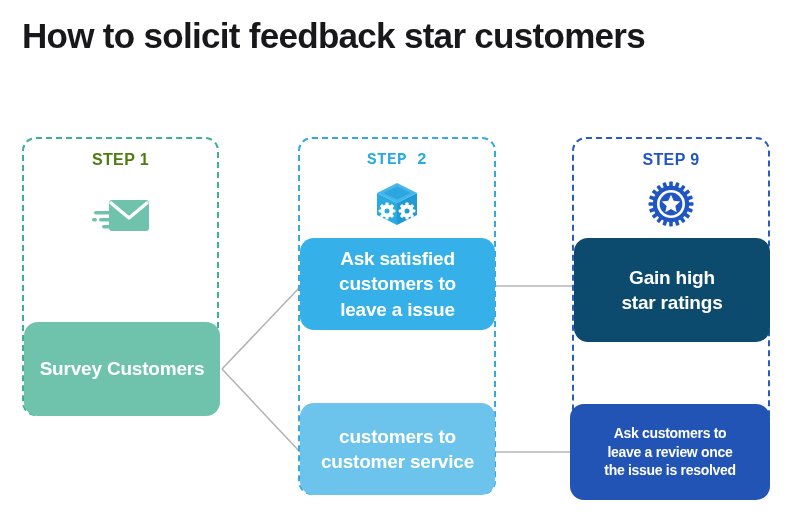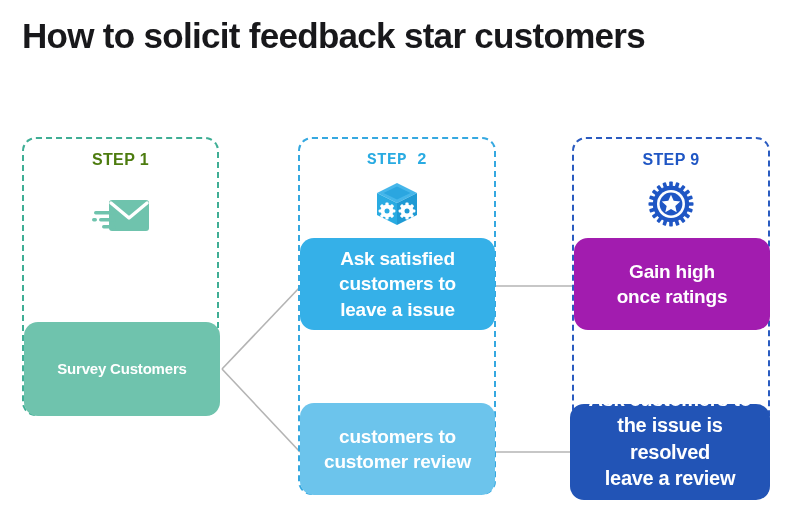--- a/index.html
+++ b/index.html
@@ -98,50 +98,50 @@
     color: #ffffff;
     font-weight: 700;
     line-height: 1.32;
     padding: 6px 12px;
   }
 
   .node-survey {
     left: 24px; top: 322px;
     width: 196px; height: 94px;
     background: #6fc3ad;
-    font-size: 15px;
+    font-size: 19px;
     letter-spacing: -0.2px;
   }
   .node-ask-satisfied {
     left: 300px; top: 238px;
     width: 195px; height: 92px;
     background: #35b0e8;
     font-size: 19px;
     letter-spacing: -0.2px;
     text-align: center;
   }
   .node-direct-unsatisfied {
     left: 300px; top: 403px;
     width: 195px; height: 92px;
     background: #6cc4ec;
     font-size: 19px;
     letter-spacing: -0.2px;
   }
   .node-gain-high {
     left: 574px; top: 238px;
-    width: 196px; height: 92px;
-    background: #a21caf;
+    width: 196px; height: 104px;
+    background: #0c4a6e;
     font-size: 19px;
     letter-spacing: -0.2px;
   }
   .node-ask-once {
     left: 570px; top: 404px;
     width: 200px; height: 96px;
     background: #2254b6;
-    font-size: 20px;
+    font-size: 14px;
     letter-spacing: -0.3px;
   }
 
   .node span { display: block; }
 </style>
 </head>
 <body>
 
 <div id="canvas">
 
@@ -217,21 +217,21 @@
     <div>
       <span>Ask satisfied</span>
       <span>customers to</span>
       <span>leave a issue</span>
     </div>
   </div>
 
   <div class="node node-direct-unsatisfied">
     <div>
       <span>customers to</span>
-      <span>customer review</span>
+      <span>customer service</span>
     </div>
   </div>
 
   <div class="step-col col-3">
     <div class="step-label">STEP 9</div>
     <div class="step-icon">
       <svg width="46" height="46" viewBox="0 0 46 46">
         <g fill="#1f56c4">
 
           <g>
@@ -261,25 +261,25 @@
         <circle cx="23" cy="23" r="14" fill="#ffffff"></circle>
         <circle cx="23" cy="23" r="11.4" fill="#1f56c4"></circle>
         <path d="M23 13.8 L25.7 19.8 L32.2 20.5 L27.3 24.9 L28.7 31.3 L23 28.0 L17.3 31.3 L18.7 24.9 L13.8 20.5 L20.3 19.8 Z" fill="#ffffff"></path>
       </svg>
     </div>
   </div>
 
   <div class="node node-gain-high">
     <div>
       <span>Gain high</span>
-      <span>once ratings</span>
+      <span>star ratings</span>
     </div>
   </div>
 
   <div class="node node-ask-once">
     <div>
       <span>Ask customers to</span>
+      <span>leave a review once</span>
       <span>the issue is resolved</span>
-      <span>leave a review once</span>
     </div>
   </div>
 
 </div>
 
 </body></html>

